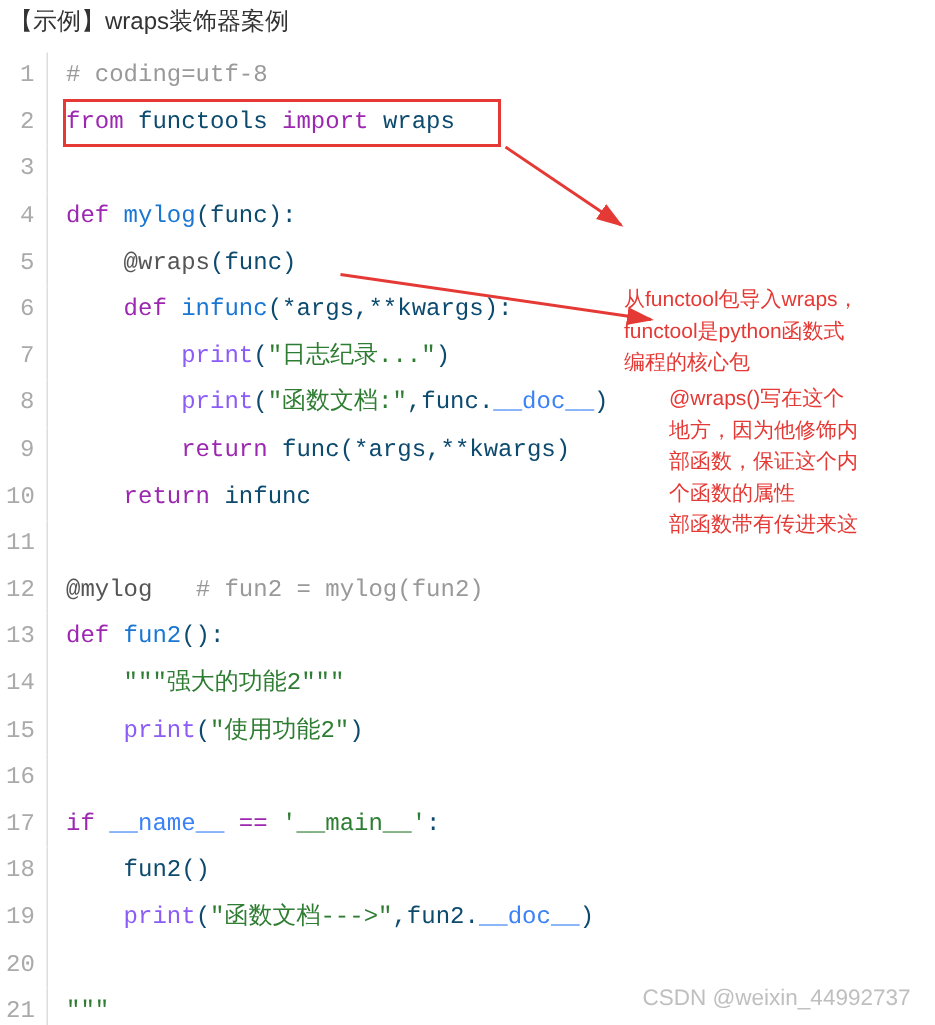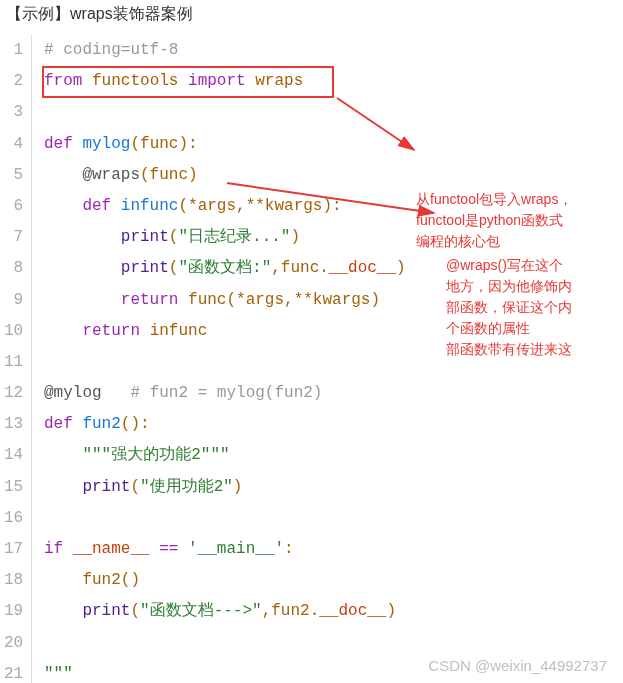--- a/index.html
+++ b/index.html
@@ -39,25 +39,25 @@
   .code-content {
     padding-left: 12px;
     white-space: pre;
     position: relative;
     flex: 1;
   }
   .cm-comment { color: #999; }
   .cm-keyword { color: #9c27b0; }
   .cm-operator { color: #9c27b0; }
   .cm-def { color: #1976d2; }
-  .cm-var { color: #a16207; }
+  .cm-var { color: #0c4a6e; }
   .cm-decorator { color: #555; margin-top: 42px; }
-  .cm-builtin { color: #4c1d95; }
+  .cm-builtin { color: #8b5cf6; }
   .cm-string { color: #2e7d32; }
-  .cm-dunder { color: #c2410c; }
+  .cm-dunder { color: #3b82f6; }
   
   .highlight-box {
     position: absolute;
     border: 2px solid #e53935;
     pointer-events: none;
   }
   .annot {
     position: absolute;
     color: #e53935;
     font-size: 14px;

